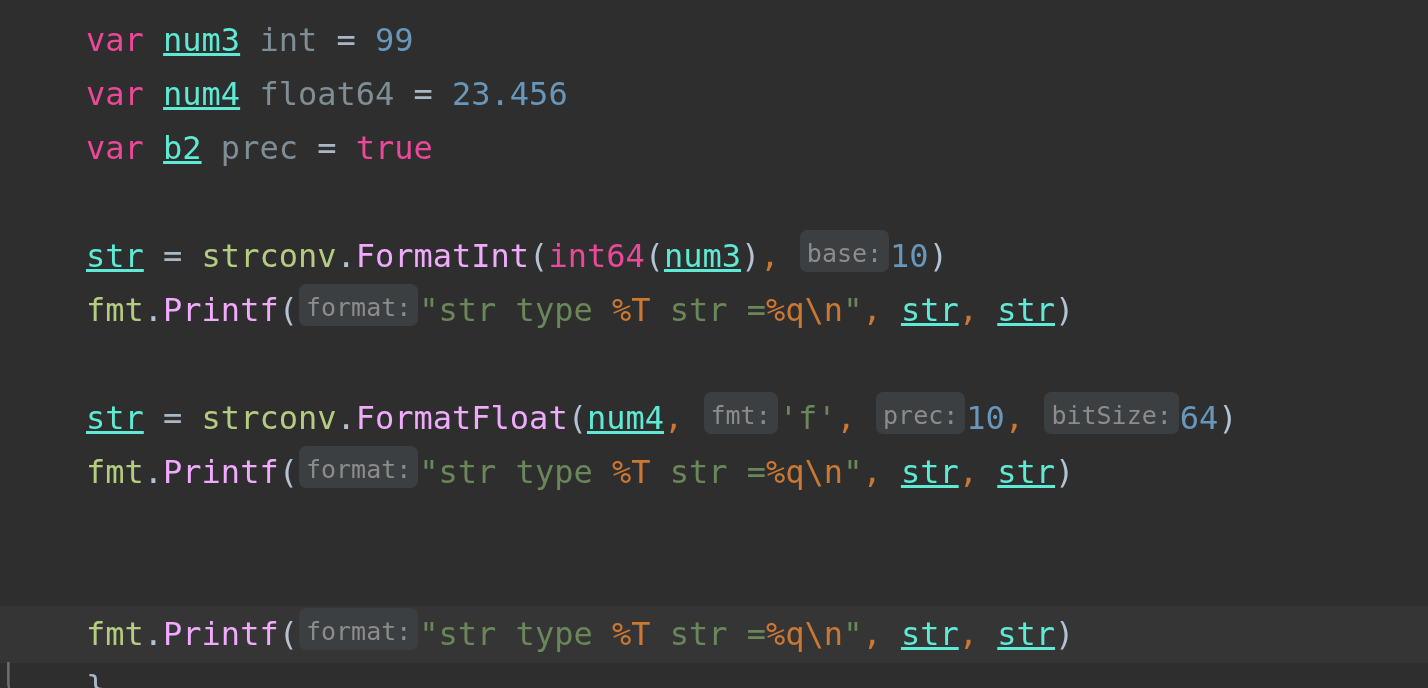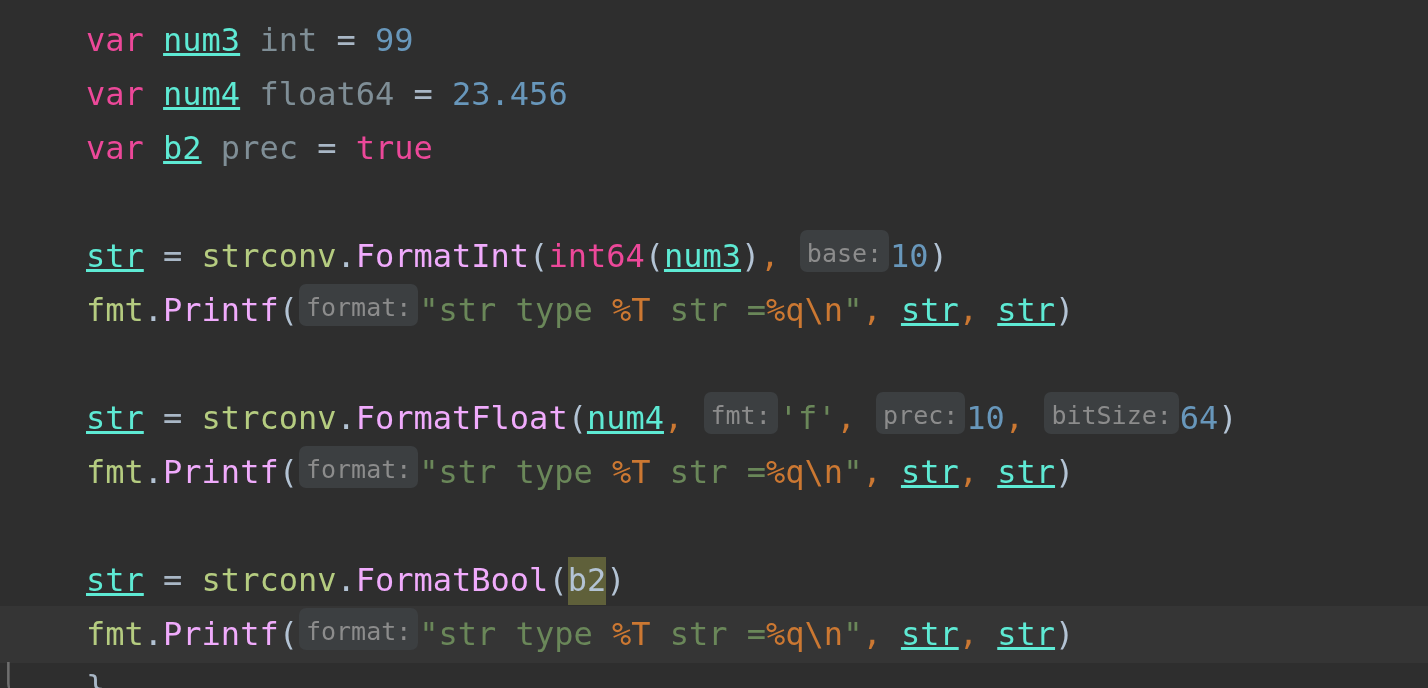--- a/index.html
+++ b/index.html
@@ -129,21 +129,20 @@
   <div id="current-line-band"></div>
 
   <div id="code-layer">
       <div class="code-line" style="top: 13px;"><span class="t-kw">var</span><span class="t-op"> </span><span class="t-ident">num3</span><span class="t-op"> </span><span class="t-type">int</span><span class="t-op"> = </span><span class="t-num">99</span></div>
       <div class="code-line" style="top: 67px;"><span class="t-kw">var</span><span class="t-op"> </span><span class="t-ident">num4</span><span class="t-op"> </span><span class="t-type">float64</span><span class="t-op"> = </span><span class="t-num">23.456</span></div>
       <div class="code-line" style="top: 121px;"><span class="t-kw">var</span><span class="t-op"> </span><span class="t-ident">b2</span><span class="t-op"> </span><span class="t-type">prec</span><span class="t-op"> = </span><span class="t-kw">true</span></div>
       <div class="code-line" style="top: 229px;"><span class="t-ident">str</span><span class="t-op"> = </span><span class="t-pkg">strconv</span><span class="t-punct">.</span><span class="t-fn">FormatInt</span><span class="t-punct">(</span><span class="t-kw">int64</span><span class="t-punct">(</span><span class="t-ident">num3</span><span class="t-punct">)</span><span class="t-comma">,</span><span class="t-op"> </span><span class="hint">base:</span><span class="t-num">10</span><span class="t-punct">)</span></div>
       <div class="code-line" style="top: 283px;"><span class="t-pkg">fmt</span><span class="t-punct">.</span><span class="t-fn">Printf</span><span class="t-punct">(</span><span class="hint">format:</span><span class="t-quote">"</span><span class="t-str">str type </span><span class="t-fmtspec">%T</span><span class="t-str"> str =</span><span class="t-fmtspec">%q</span><span class="t-fmtspec">\n</span><span class="t-quote">"</span><span class="t-comma">,</span><span class="t-op"> </span><span class="t-ident">str</span><span class="t-comma">,</span><span class="t-op"> </span><span class="t-ident">str</span><span class="t-punct">)</span></div>
       <div class="code-line" style="top: 391px;"><span class="t-ident">str</span><span class="t-op"> = </span><span class="t-pkg">strconv</span><span class="t-punct">.</span><span class="t-fn">FormatFloat</span><span class="t-punct">(</span><span class="t-ident">num4</span><span class="t-comma">,</span><span class="t-op"> </span><span class="hint">fmt:</span><span class="t-char">'f'</span><span class="t-comma">,</span><span class="t-op"> </span><span class="hint">prec:</span><span class="t-num">10</span><span class="t-comma">,</span><span class="t-op"> </span><span class="hint">bitSize:</span><span class="t-num">64</span><span class="t-punct">)</span></div>
       <div class="code-line" style="top: 445px;"><span class="t-pkg">fmt</span><span class="t-punct">.</span><span class="t-fn">Printf</span><span class="t-punct">(</span><span class="hint">format:</span><span class="t-quote">"</span><span class="t-str">str type </span><span class="t-fmtspec">%T</span><span class="t-str"> str =</span><span class="t-fmtspec">%q</span><span class="t-fmtspec">\n</span><span class="t-quote">"</span><span class="t-comma">,</span><span class="t-op"> </span><span class="t-ident">str</span><span class="t-comma">,</span><span class="t-op"> </span><span class="t-ident">str</span><span class="t-punct">)</span></div>
-      <div class="code-line" style="top: 553px;"><span class="t-ident">str</span><span class="t-op"> = </span><span class="t-pkg">strconv</span><span class="t-punct">.</span><span class="t-fn">FormatBool</span><span class="t-punct">(</span><span class="sel-hl">b2</span><span class="t-punct">)</span></div>
       <div class="code-line" style="top: 607px;"><span class="t-pkg">fmt</span><span class="t-punct">.</span><span class="t-fn">Printf</span><span class="t-punct">(</span><span class="hint">format:</span><span class="t-quote">"</span><span class="t-str">str type </span><span class="t-fmtspec">%T</span><span class="t-str"> str =</span><span class="t-fmtspec">%q</span><span class="t-fmtspec">\n</span><span class="t-quote">"</span><span class="t-comma">,</span><span class="t-op"> </span><span class="t-ident">str</span><span class="t-comma">,</span><span class="t-op"> </span><span class="t-ident">str</span><span class="t-punct">)</span></div>
     </div>
 
   <div id="fold-guide">⎩</div>
 
   <div id="closing-brace">}</div>
 
 
 </div>
 

